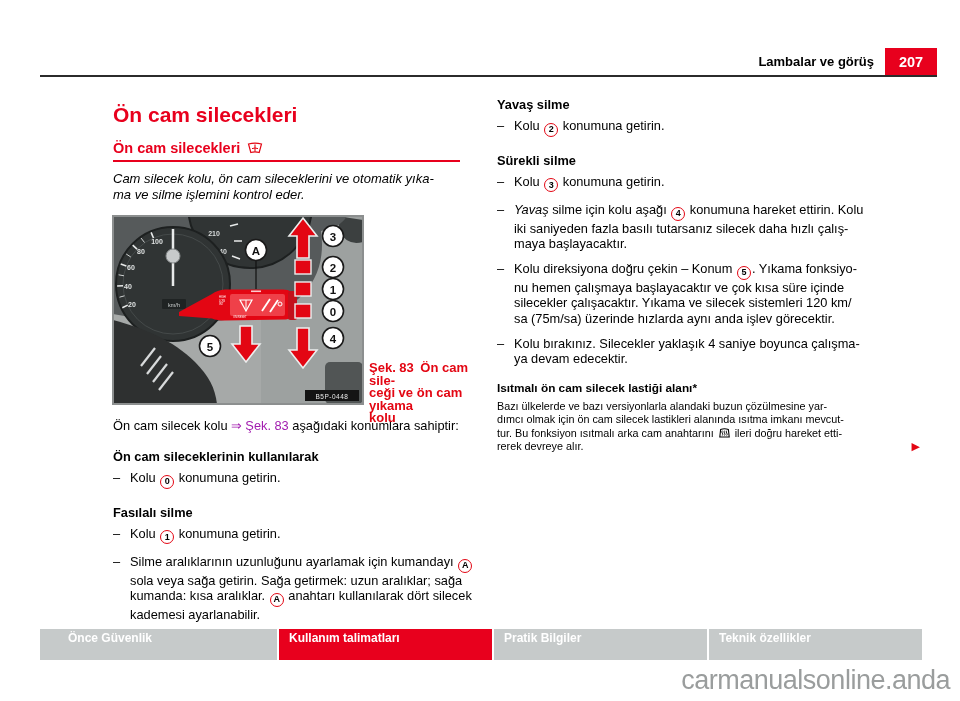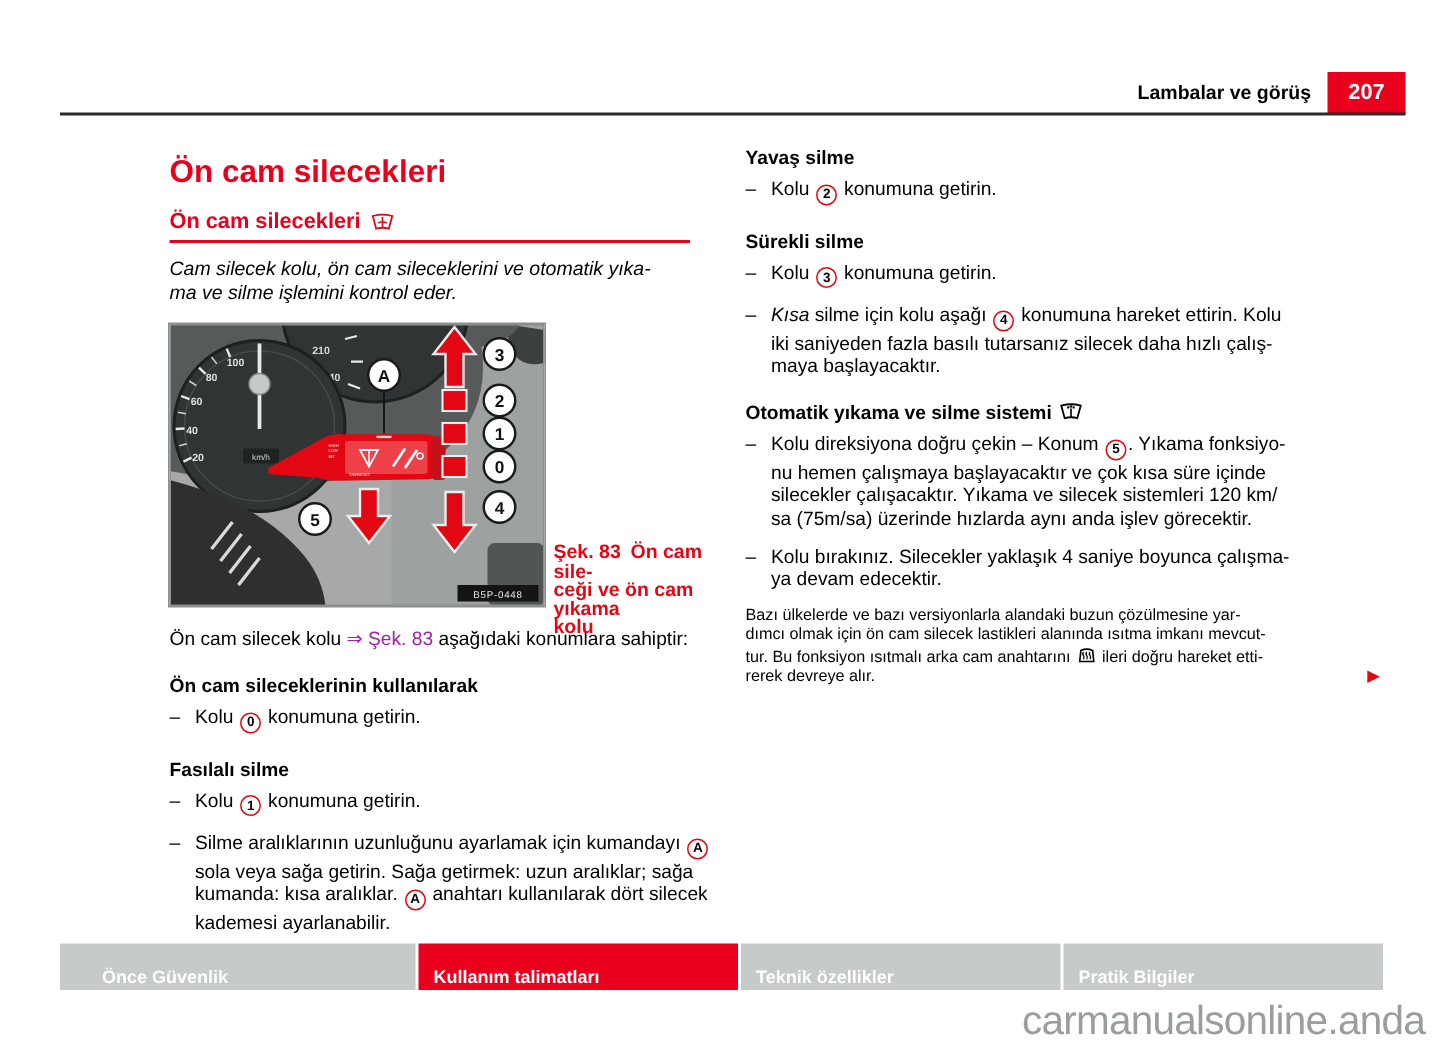--- a/index.html
+++ b/index.html
@@ -31,21 +31,21 @@
   .li-body{white-space:pre-line;flex:1;}
   .badge{display:inline-flex;box-sizing:border-box;width:14px;height:14px;border:1.3px solid #e30613;
       border-radius:50%;align-items:center;justify-content:center;font-size:9px;font-weight:bold;
       color:#000;background:#fff;vertical-align:-2px;margin:0 1px;line-height:1;}
   .red{color:#a21caf;}
   .it{font-style:italic;}
   .inline-icon{display:inline-block;vertical-align:-1px;margin:0 1px;line-height:0;}
   .cont{position:absolute;right:0;bottom:1px;color:#e30613;font-size:11px;line-height:11px;}
   
   .footer{position:absolute;left:40px;top:629px;width:882px;height:31px;display:flex;gap:2px;}
-  .ftab{background:#c6caca;color:#fff;font-weight:bold;font-size:12px;padding:15px 0 0 10px;
+  .ftab{background:#c6caca;color:#fff;font-weight:bold;font-size:12px;padding:2px 0 0 10px;
       box-sizing:border-box;flex:1;}
   .ftab.first{flex:0 0 237px;padding-left:28px;}
   .ftab.active{background:#e8001d;}
   .watermark{position:absolute;right:10px;top:665px;font-size:27px;color:#9a9d9d;letter-spacing:-0.5px;}
   svg text{font-family:"Liberation Sans",sans-serif;}
 </style>
 </head>
 <body>
 
 <div class="page">
@@ -184,56 +184,50 @@
           <span class="dash">–</span>
           <div class="li-body">Kolu <span class="badge">2</span> konumuna getirin.</div>
         </div>
         <div class="h3">Sürekli silme</div>
         <div class="li">
           <span class="dash">–</span>
           <div class="li-body">Kolu <span class="badge">3</span> konumuna getirin.</div>
         </div>
         <div class="li">
           <span class="dash">–</span>
-          <div class="li-body"><span class="it">Kısa</span> silme için kolu aşağı <span class="badge">4</span> konumuna hareket ettirin. Kolu
+          <div class="li-body"><span class="it">Yavaş</span> silme için kolu aşağı <span class="badge">4</span> konumuna hareket ettirin. Kolu
 iki saniyeden fazla basılı tutarsanız silecek daha hızlı çalış-
 maya başlayacaktır.</div>
         </div>
-        <div class="h3">Otomatik yıkama ve silme sistemi <span class="inline-icon"><svg width="16" height="12" viewBox="0 0 16 12">
-              <path d="M1.5,2.4 Q8,0.6 14.5,2.4 L12.2,10.8 Q8,9.5 3.8,10.8 Z" fill="none" stroke="#000" stroke-width="1.2"></path>
-              <path d="M8,10.2 L8,4.4" stroke="#000" stroke-width="1.1"></path>
-              <circle cx="6.2" cy="3.6" r="0.8" fill="#000"></circle>
-              <circle cx="8" cy="3" r="0.8" fill="#000"></circle>
-              <circle cx="9.8" cy="3.6" r="0.8" fill="#000"></circle>
-            </svg></span></div>
         <div class="li">
           <span class="dash">–</span>
           <div class="li-body">Kolu direksiyona doğru çekin – Konum <span class="badge">5</span>. Yıkama fonksiyo-
 nu hemen çalışmaya başlayacaktır ve çok kısa süre içinde
 silecekler çalışacaktır. Yıkama ve silecek sistemleri 120 km/
 sa (75m/sa) üzerinde hızlarda aynı anda işlev görecektir.</div>
         </div>
         <div class="li">
           <span class="dash">–</span>
           <div class="li-body">Kolu bırakınız. Silecekler yaklaşık 4 saniye boyunca çalışma-
 ya devam edecektir.</div>
         </div>
+        <div class="note-h">Isıtmalı ön cam silecek lastiği alanı*</div>
         <div class="note-p">Bazı ülkelerde ve bazı versiyonlarla alandaki buzun çözülmesine yar-
 dımcı olmak için ön cam silecek lastikleri alanında ısıtma imkanı mevcut-
 tur. Bu fonksiyon ısıtmalı arka cam anahtarını <span class="inline-icon"><svg width="13" height="11" viewBox="0 0 13 11">
               <path d="M1.8,10 L2.6,2.6 Q6.5,0.8 10.4,2.6 L11.2,10 Z" fill="none" stroke="#000" stroke-width="1.1"></path>
               <path d="M4.3,8.5 q1,-1.2 0,-2.4 q-1,-1.2 0,-2.4" fill="none" stroke="#000" stroke-width="0.9"></path>
               <path d="M6.5,8.5 q1,-1.2 0,-2.4 q-1,-1.2 0,-2.4" fill="none" stroke="#000" stroke-width="0.9"></path>
               <path d="M8.7,8.5 q1,-1.2 0,-2.4 q-1,-1.2 0,-2.4" fill="none" stroke="#000" stroke-width="0.9"></path>
             </svg></span> ileri doğru hareket etti-
 rerek devreye alır.<span class="cont">▶</span></div>
       </div>
   </div>
 
   <div class="footer">
     <div class="ftab first">Önce Güvenlik</div>
     <div class="ftab active">Kullanım talimatları</div>
+    <div class="ftab">Pratik Bilgiler</div>
     <div class="ftab">Teknik özellikler</div>
-    <div class="ftab">Pratik Bilgiler</div>
   </div>
   <div class="watermark">carmanualsonline.anda</div>
 
 </div>
 
 </body></html>

